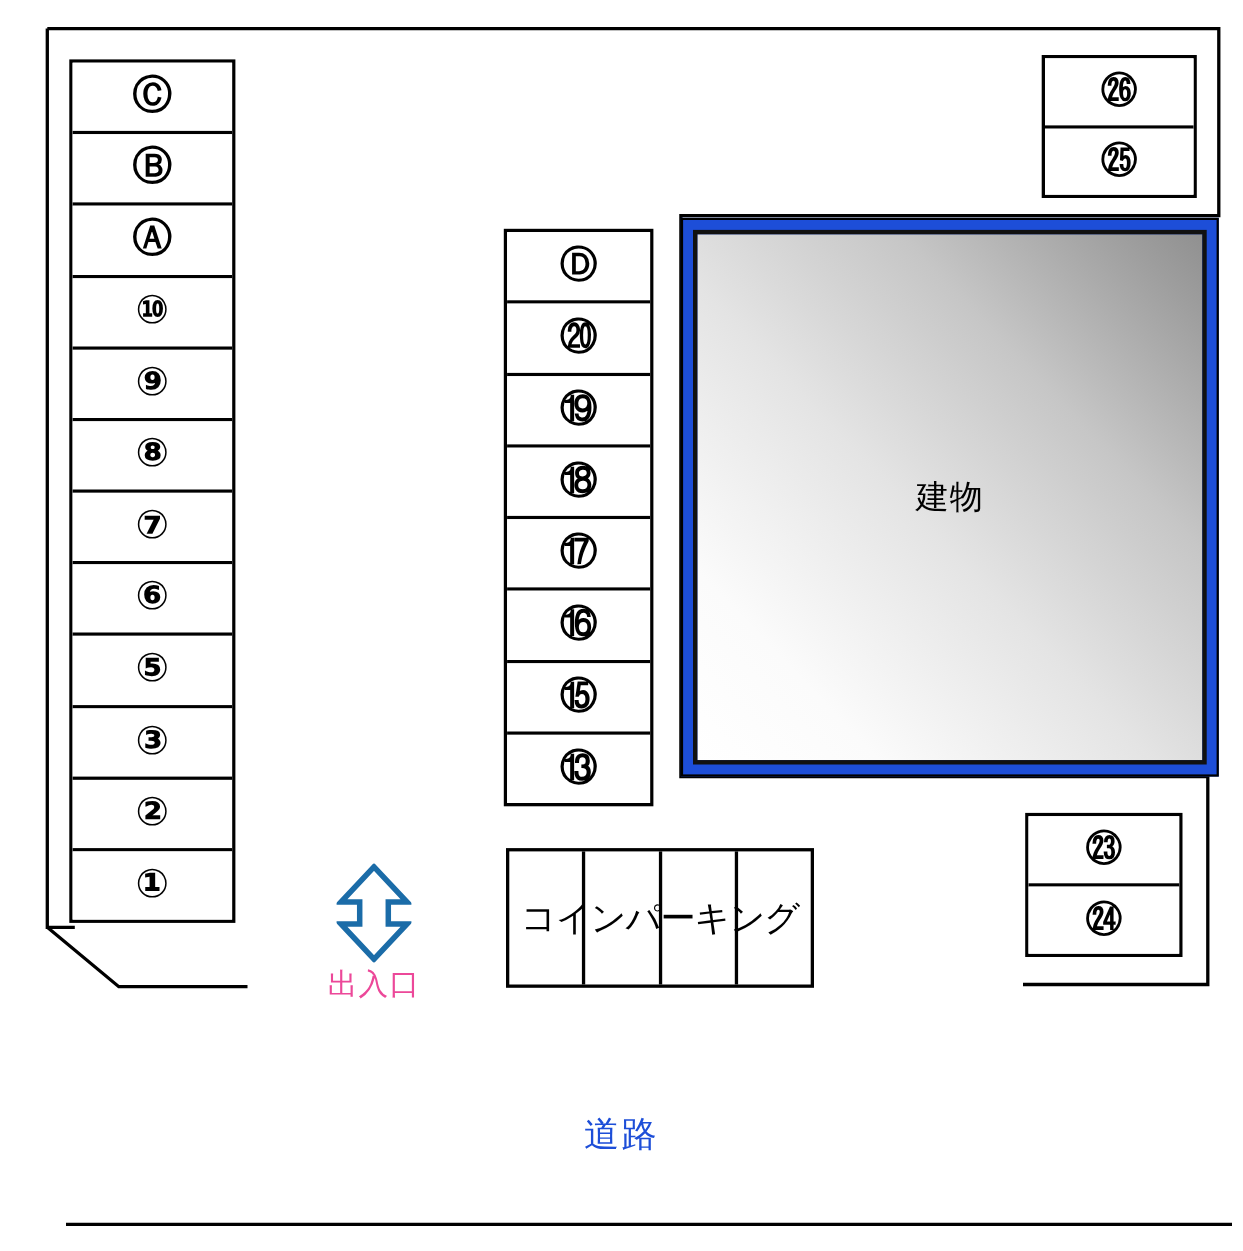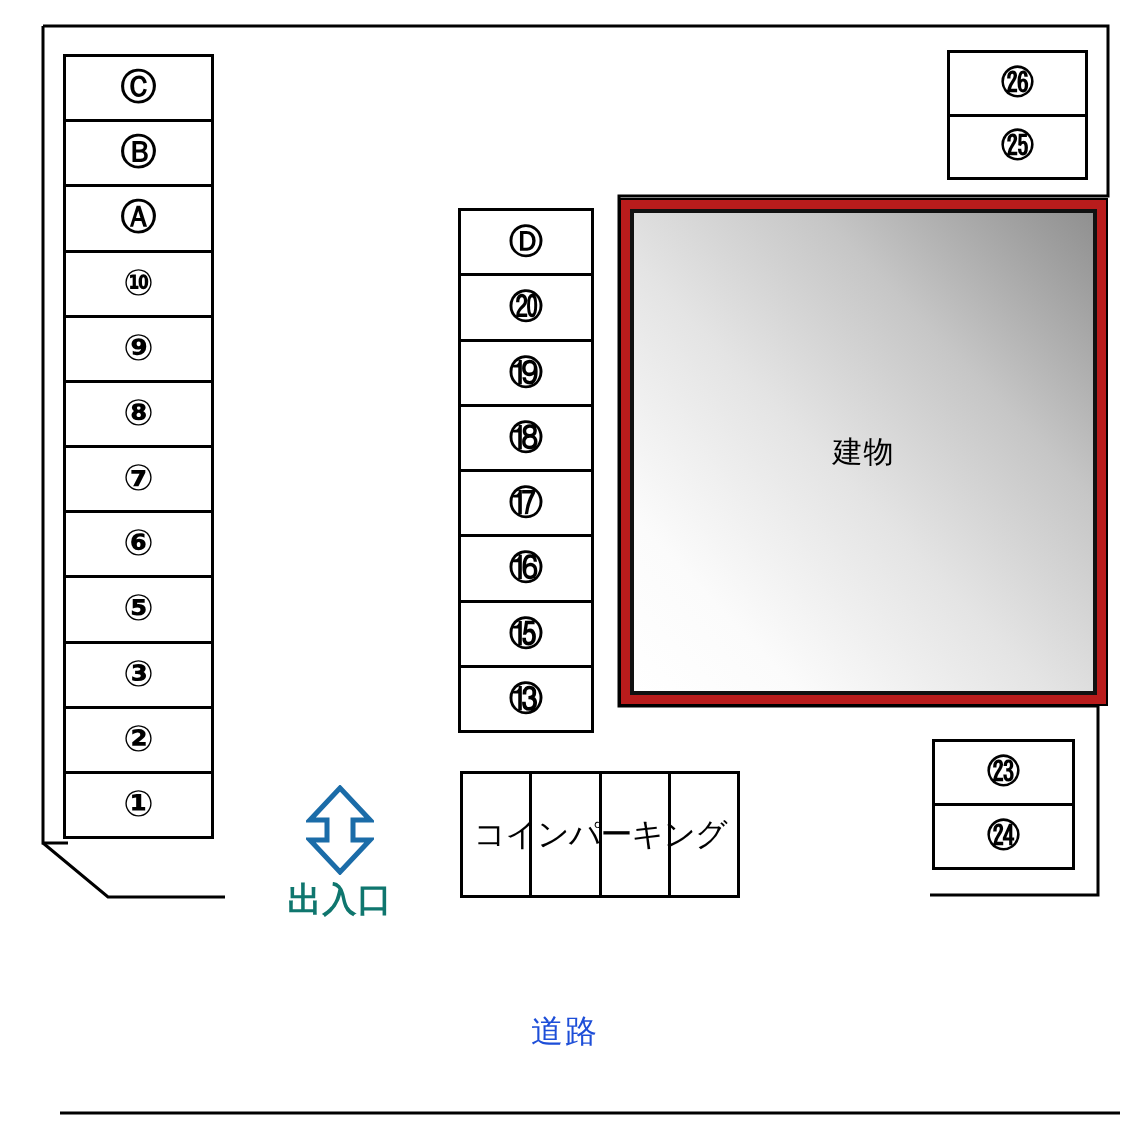--- a/index.html
+++ b/index.html
@@ -98,21 +98,21 @@
 
   
   #building-outer {
     position: absolute;
     left: 619px;
     top: 198px;
     width: 489px;
     height: 508px;
     box-sizing: border-box;
     border: 2px solid #000000;
-    background: #b91c1c;
+    background: #1d4ed8;
     padding: 9px;
   }
   #building-inner {
     box-sizing: border-box;
     width: 100%;
     height: 100%;
     border: 4px solid #111111;
     background: linear-gradient(to top right, #ffffff 0%, #fbfbfb 18%, #e4e4e4 45%, #c6c6c6 70%, #9e9e9e 92%, #909090 100%);
     display: flex;
     align-items: center;
@@ -178,23 +178,23 @@
     width: 68px;
     height: 90px;
   }
   #entrance-label {
     position: absolute;
     left: 0;
     top: 92px;
     width: 120px;
     text-align: center;
     font-family: "DejaVu Sans", "Liberation Sans", sans-serif;
-    font-size: 34px;
-    font-weight: 700;
-    color: #0f766e;
+    font-size: 27px;
+    font-weight: 400;
+    color: #ec4899;
     letter-spacing: 1px;
   }
 
   
   #road-label {
     position: absolute;
     left: 0;
     top: 1010px;
     width: 1130px;
     text-align: center;

